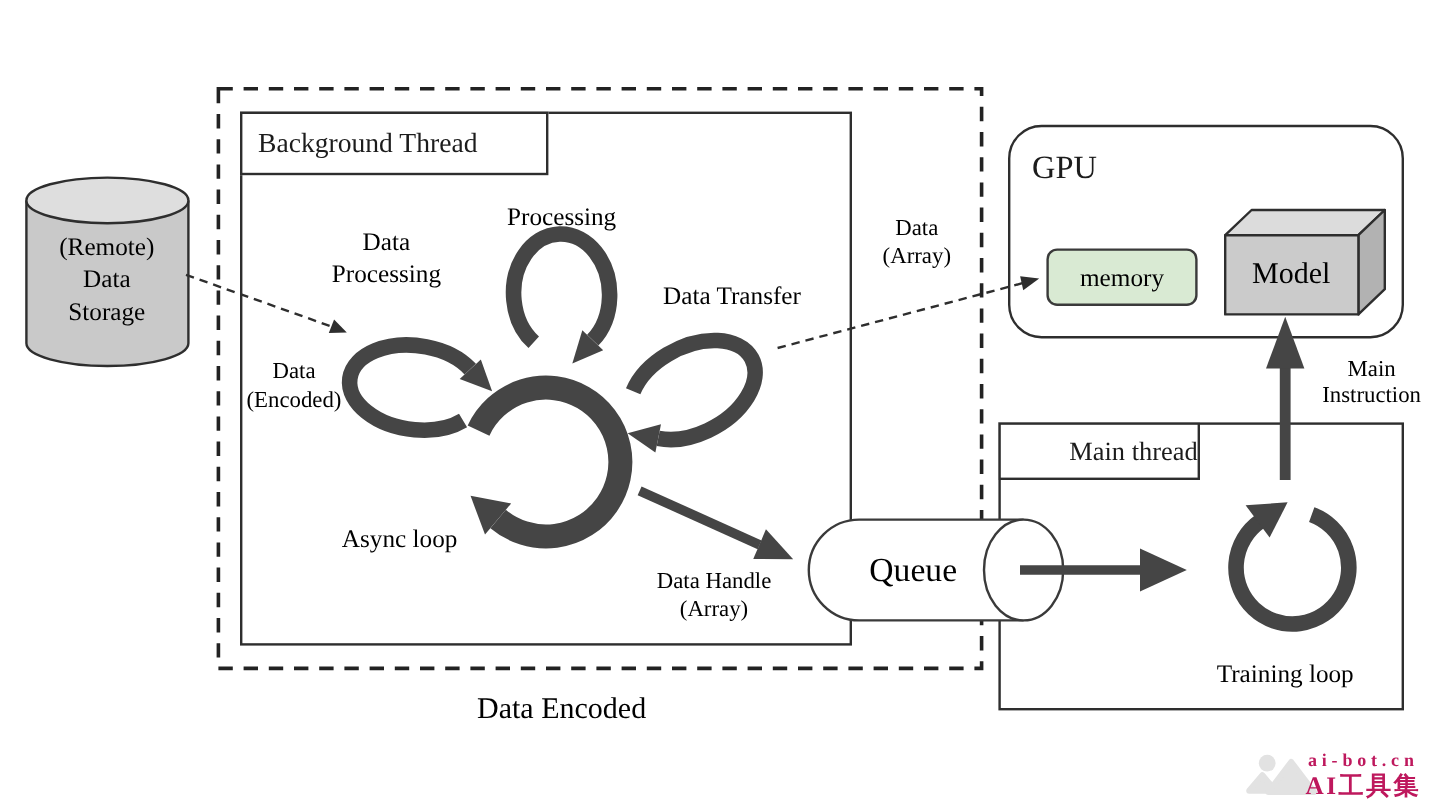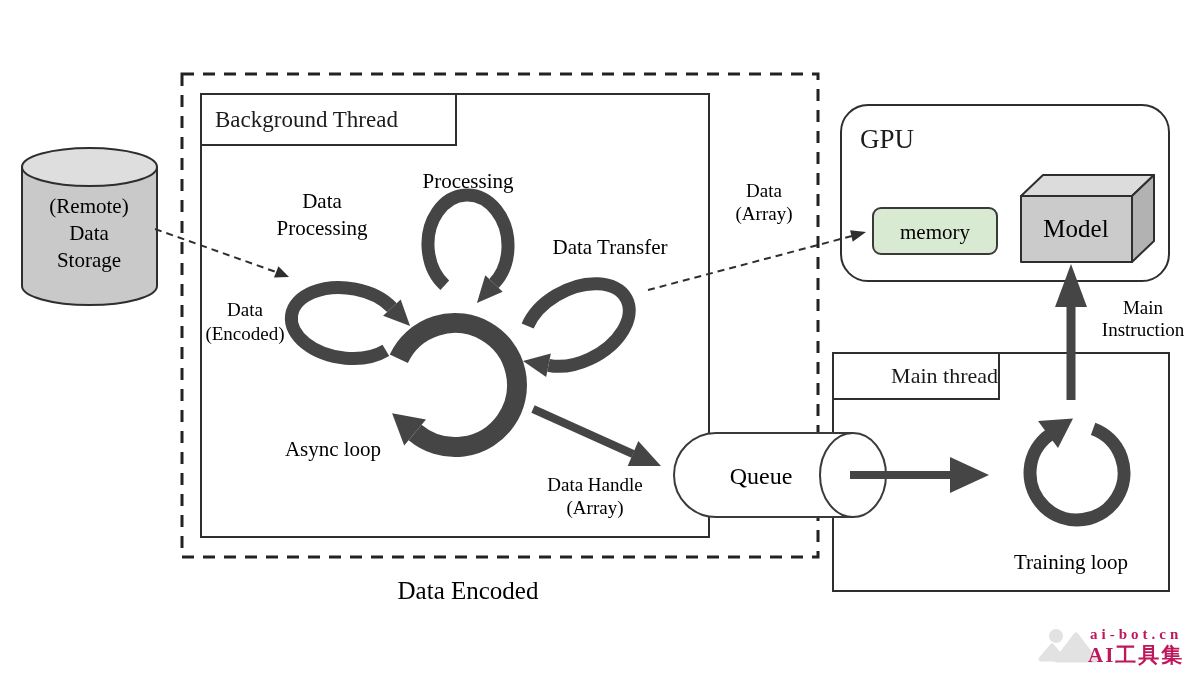--- a/index.html
+++ b/index.html
@@ -142,21 +142,21 @@
     <div>(Array)</div>
   </div>
 
   <div class="lbl z3" style="left:468px;top:591px;font-size:25px;">Data Encoded</div>
 
   <div class="lbl z3" style="left:764px;top:202px;font-size:19px;line-height:23px;">
     <div>Data</div>
     <div>(Array)</div>
   </div>
 
-  <div class="lbl z3" style="left:761px;top:476px;font-size:24px;">Queue</div>
+  <div class="lbl z3" style="left:761px;top:476px;font-size:28px;">Queue</div>
 
   <div class="lbl z3" style="left:1076px;top:229px;font-size:25px;">Model</div>
 
   <div class="lbl z3" style="left:1143px;top:319px;font-size:19px;line-height:22px;">
     <div>Main</div>
     <div>Instruction</div>
   </div>
 
   <div class="lbl z3" style="left:1071px;top:562px;font-size:21px;">Training loop</div>
 

